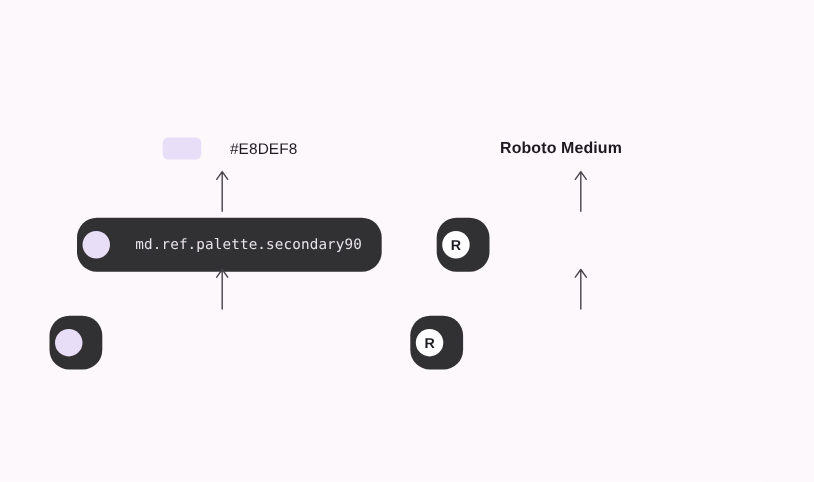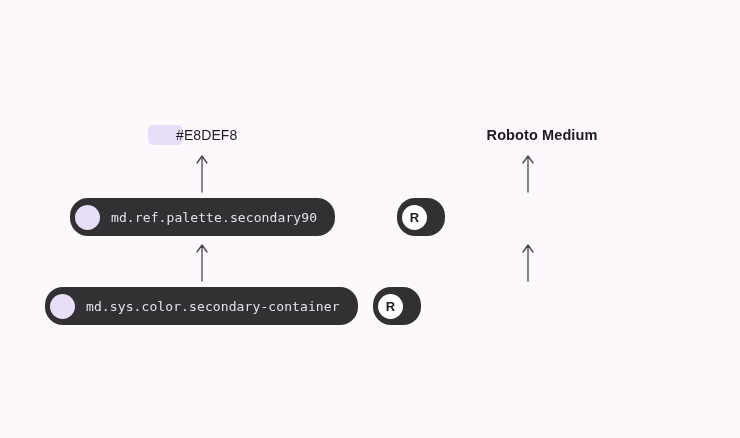--- a/index.html
+++ b/index.html
@@ -35,25 +35,25 @@
     stroke: var(--arrow, #48464C);
     stroke-width: 1.3;
     stroke-linecap: round;
     stroke-linejoin: round;
   }
 
   
   .pill {
     display: inline-flex;
     align-items: center;
-    height: 38px;
+    height: 49px;
     border-radius: 18px;
     background: var(--pill-bg, #313033);
     padding: 0 18px 0 5px;
-    gap: 11px;
+    gap: 23px;
     box-sizing: border-box;
     white-space: nowrap;
   }
   .pill code {
     font-family: "DejaVu Sans Mono", "Liberation Mono", monospace;
     font-size: 13px;
     letter-spacing: 0.1px;
     color: var(--pill-text, #E7E2E8);
   }
   .dot {
@@ -76,42 +76,41 @@
   }
   .center { text-align: center; }
 </style>
 </head>
 <body>
 
 <div class="canvas">
 
   <div class="abs" style="left:148px; top:125px;">
     <span class="swatch" style="position:absolute; left:0; top:0;"></span>
-    <span class="value-label" style="position:absolute; left:28px; top:0;">#E8DEF8</span>
+    <span class="value-label" style="position:absolute; left:61px; top:0;">#E8DEF8</span>
   </div>
 
   <svg class="abs arrow" style="left:194px; top:153px;" width="16" height="41" viewBox="0 0 16 41">
     <path d="M8 39 L8 4 M3 10 L8 3 L13 10"></path>
   </svg>
 
   <div class="abs pill" style="left:70px; top:198px;">
     <span class="dot"></span>
     <code>md.ref.palette.secondary90</code>
   </div>
 
   <svg class="abs arrow" style="left:194px; top:242px;" width="16" height="41" viewBox="0 0 16 41">
     <path d="M8 39 L8 4 M3 10 L8 3 L13 10"></path>
   </svg>
 
   <div class="abs pill" style="left:45px; top:287px;">
     <span class="dot"></span>
-    <code>md.sys.color.secondary-container</code>
   </div>
 
-  <div class="abs value-label medium center" style="left:442px; top:125px; width:200px;">Roboto Medium</div>
+  <div class="abs value-label medium center" style="left:410px; top:125px; width:200px;">Roboto Medium</div>
 
   <svg class="abs arrow" style="left:520px; top:153px;" width="16" height="41" viewBox="0 0 16 41">
     <path d="M8 39 L8 4 M3 10 L8 3 L13 10"></path>
   </svg>
 
   <div class="abs pill" style="left:397px; top:198px;">
     <span class="badge">R</span>
   </div>
 
   <svg class="abs arrow" style="left:520px; top:242px;" width="16" height="41" viewBox="0 0 16 41">

